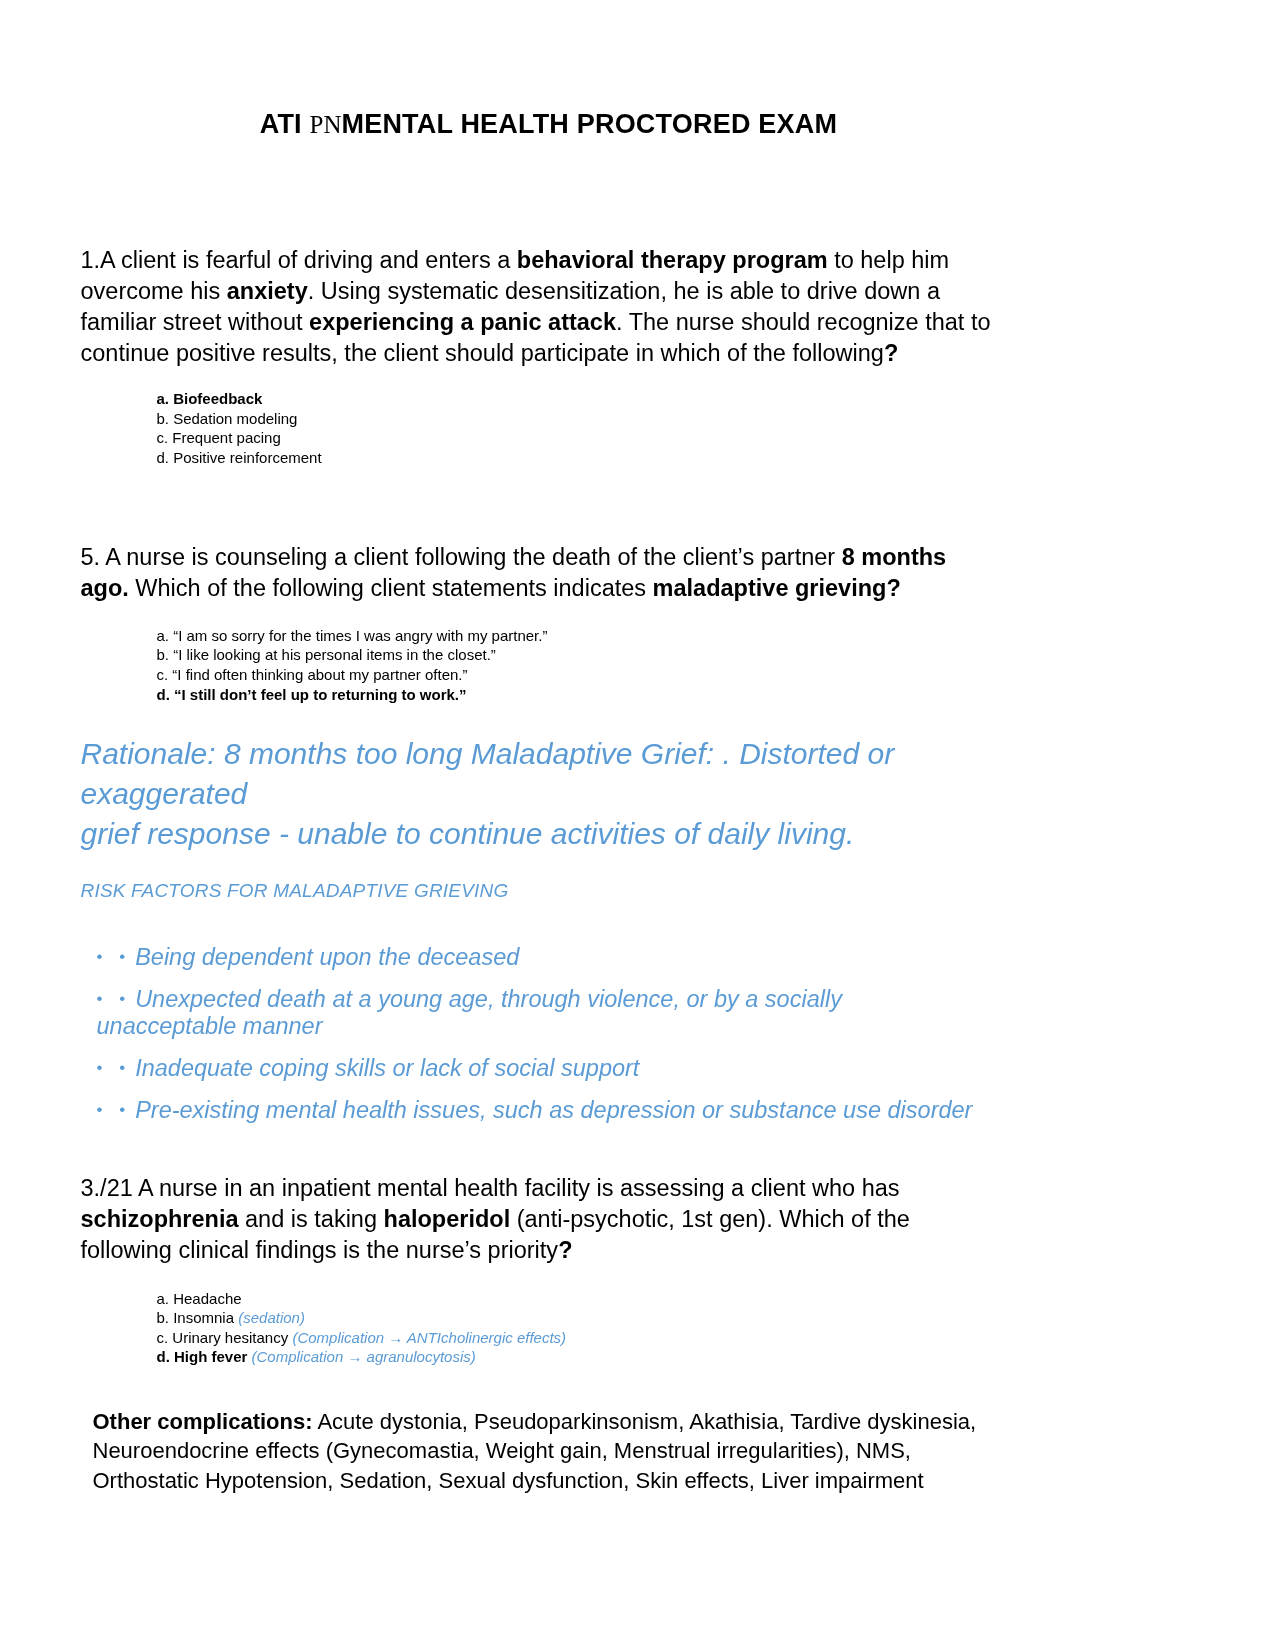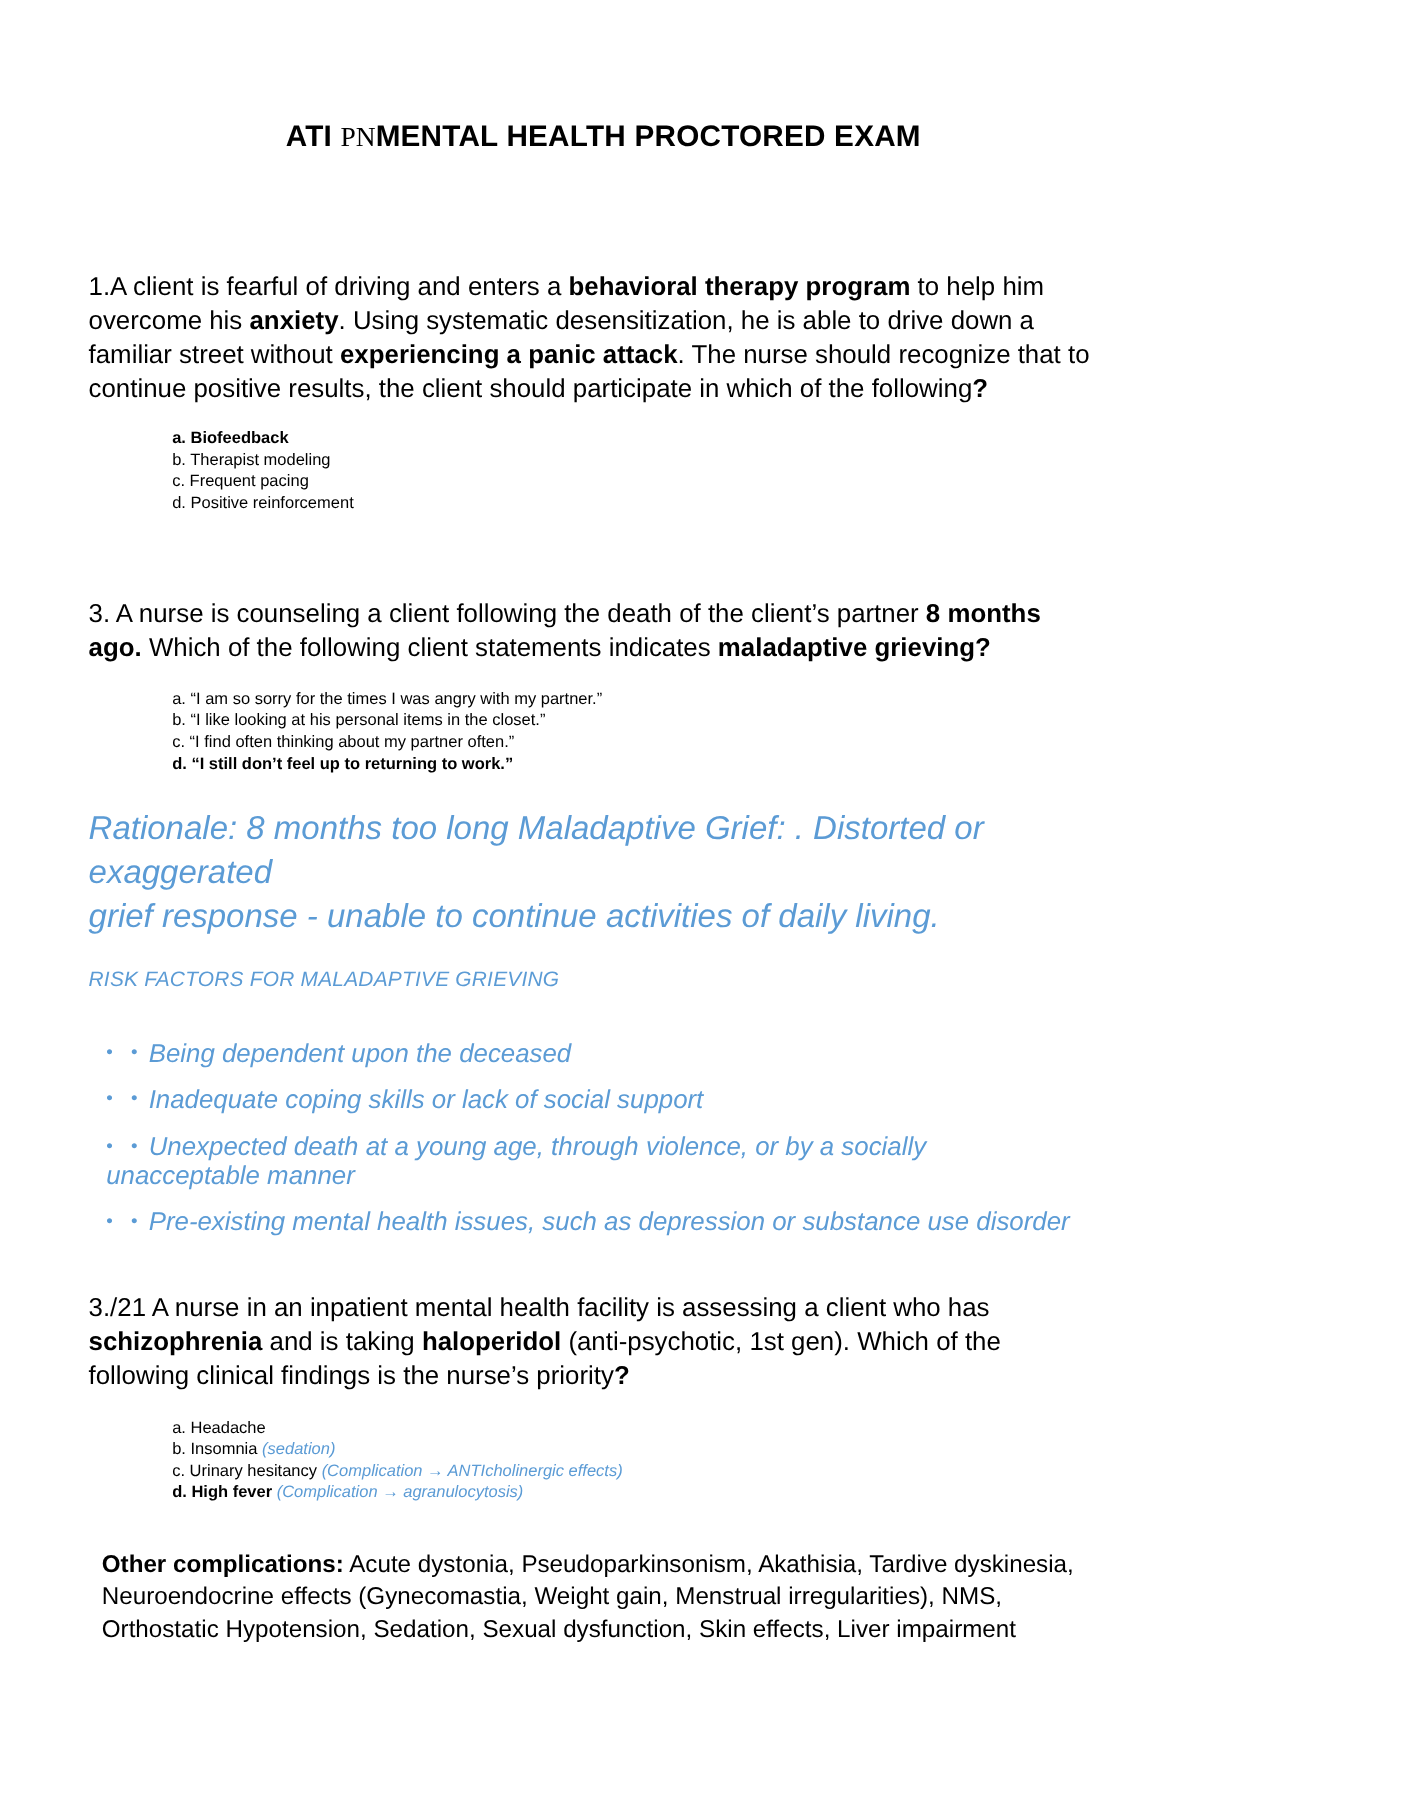--- a/index.html
+++ b/index.html
@@ -137,30 +137,30 @@
 
   <div class="content">
 
     <div class="sp-q1"></div>
 
     <div class="q-block">
       <p class="q-para"><span>1.A client is fearful of driving and enters a </span><span style="font-weight: bold;">behavioral therapy program</span><span> to help him overcome his </span><span style="font-weight: bold;">anxiety</span><span>. Using systematic desensitization, he is able to drive down a familiar street without </span><span style="font-weight: bold;">experiencing a panic attack</span><span>. The nurse should recognize that to continue positive results, the client should participate in which of the following</span><span style="font-weight: bold;">?</span></p>
       <div class="sp-q1opts"></div>
       <ul class="options">
           <li class="opt-answer">a. Biofeedback</li>
-          <li>b. Therapist modeling</li>
+          <li>b. Sedation modeling</li>
           <li>c. Frequent pacing</li>
           <li>d. Positive reinforcement</li>
         </ul>
     </div>
 
     <div class="sp-q2"></div>
 
     <div class="q-block">
-      <p class="q-para"><span>3. A nurse is counseling a client following the death of the client’s partner </span><span style="font-weight: bold;">8 months ago.</span><span> Which of the following client statements indicates </span><span style="font-weight: bold;">maladaptive grieving?</span></p>
+      <p class="q-para"><span>5. A nurse is counseling a client following the death of the client’s partner </span><span style="font-weight: bold;">8 months ago.</span><span> Which of the following client statements indicates </span><span style="font-weight: bold;">maladaptive grieving?</span></p>
       <div class="sp-q2opts"></div>
       <ul class="options">
           <li>a. “I am so sorry for the times I was angry with my partner.”</li>
           <li>b. “I like looking at his personal items in the closet.”</li>
           <li>c. “I find often thinking about my partner often.”</li>
           <li class="opt-answer">d. “I still don’t feel up to returning to work.”</li>
         </ul>
     </div>
 
     <div class="sp-rat"></div>
@@ -171,22 +171,22 @@
     </div>
 
     <div class="sp-risk"></div>
 
     <p class="risk-head">RISK FACTORS FOR MALADAPTIVE GRIEVING</p>
 
     <div class="sp-bullets"></div>
 
     <ul class="risk-list">
         <li><span class="bullets">• •</span><span class="risk-text">Being dependent upon the deceased</span></li>
+        <li><span class="bullets">• •</span><span class="risk-text">Unexpected death at a young age, through violence, or by a socially unacceptable manner</span></li>
         <li><span class="bullets">• •</span><span class="risk-text">Inadequate coping skills or lack of social support</span></li>
-        <li><span class="bullets">• •</span><span class="risk-text">Unexpected death at a young age, through violence, or by a socially unacceptable manner</span></li>
         <li><span class="bullets">• •</span><span class="risk-text">Pre-existing mental health issues, such as depression or substance use disorder</span></li>
       </ul>
 
     <div class="sp-q3"></div>
 
     <div class="q-block">
       <p class="q-para"><span>3./21 A nurse in an inpatient mental health facility is assessing a client who has </span><span style="font-weight: bold;">schizophrenia</span><span> and is taking </span><span style="font-weight: bold;">haloperidol</span><span> (anti-psychotic, 1st gen). Which of the following clinical findings is the nurse’s priority</span><span style="font-weight: bold;">?</span></p>
       <div class="sp-q3opts"></div>
       <ul class="options">
           <li><span>a. Headache</span></li>

